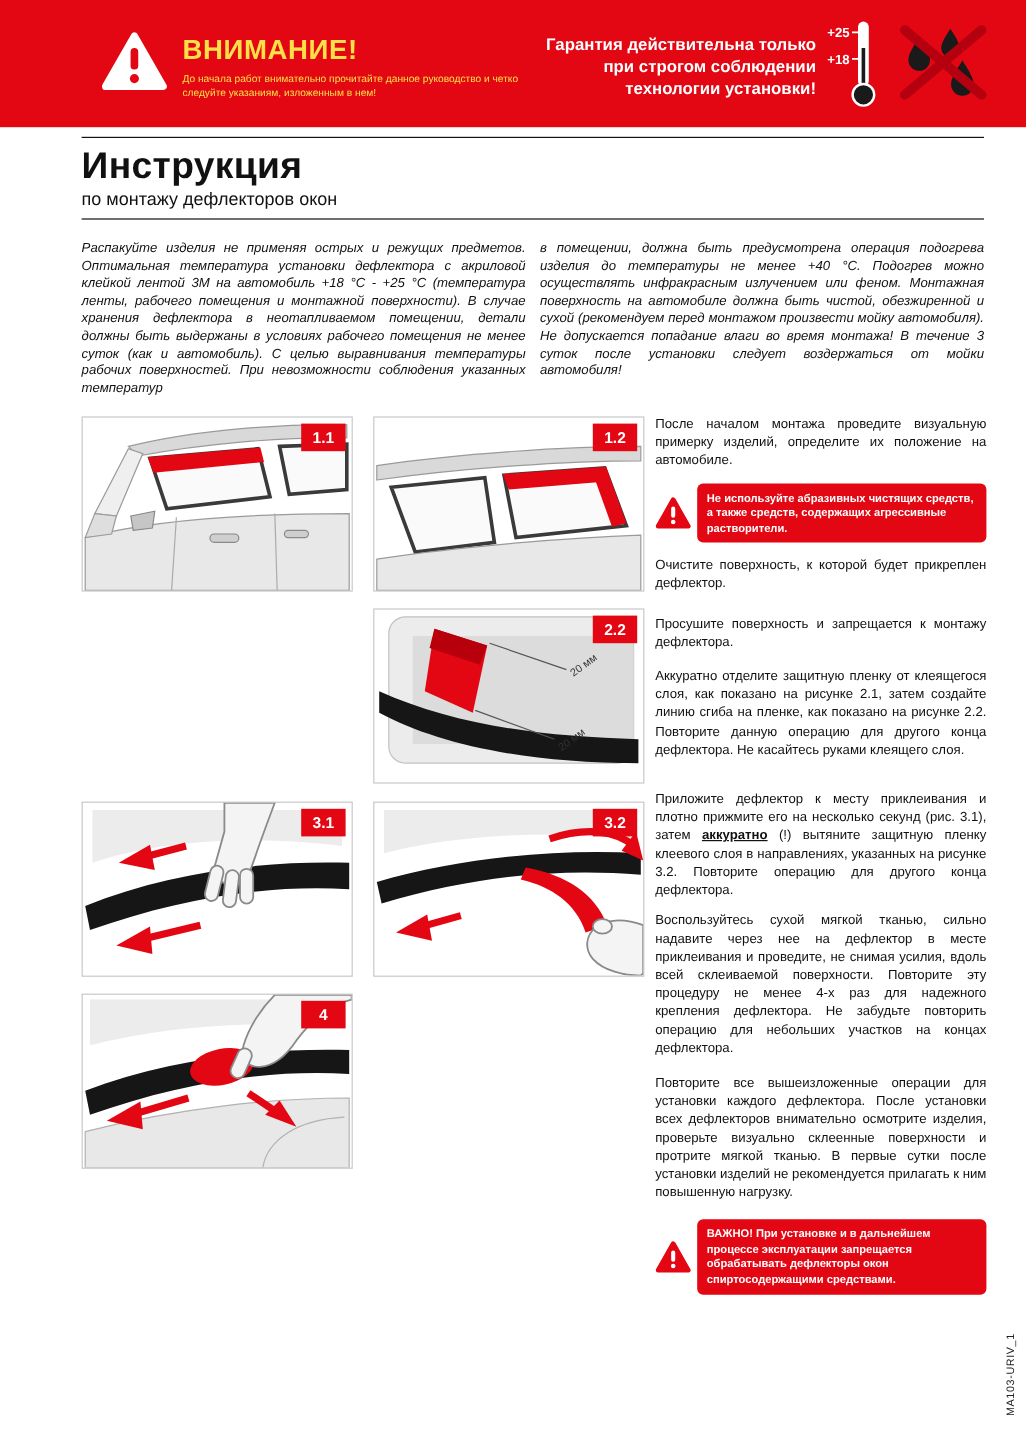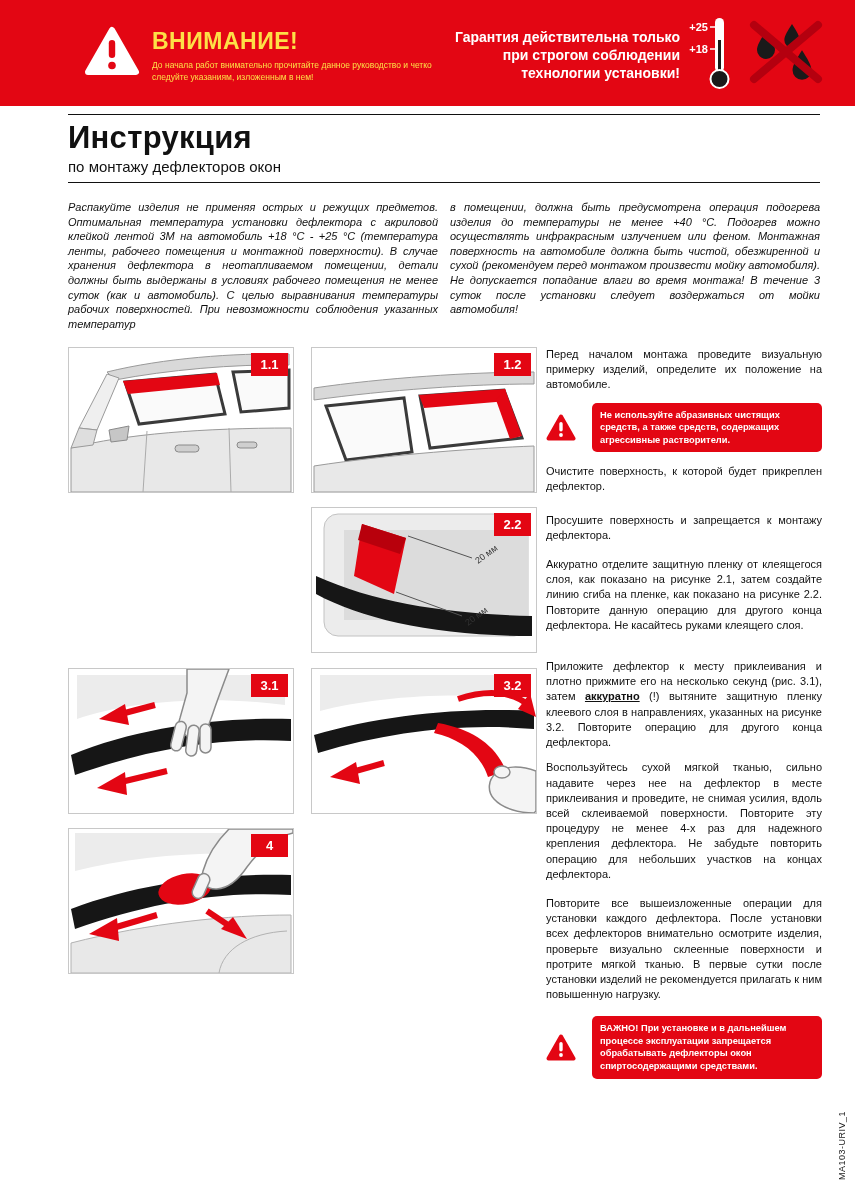--- a/index.html
+++ b/index.html
@@ -30,21 +30,21 @@
   
   .step-fig { position: absolute; width: 226px; height: 146px; border: 1px solid #c8c8c8; background: #fff; }
   .step-fig svg { display: block; width: 224px; height: 144px; }
   .badge { position: absolute; top: 5px; right: 5px; width: 37px; height: 23px; background: #e30613; color: #fff; font-size: 13px; font-weight: bold; display: flex; align-items: center; justify-content: center; }
   .dim { font-size: 9px; fill: #333; }
 
   
   .rightcol { position: absolute; left: 546px; top: 347px; width: 276px; color: #111; }
   .rightcol p { font-size: 11px; line-height: 15.2px; text-align: justify; }
   .emph { font-weight: bold; text-decoration: underline; }
-  .warnbox { display: flex; align-items: center; gap: 16px; }
+  .warnbox { display: flex; align-items: center; gap: 5px; }
   .wicon { flex: 0 0 auto; display: flex; }
   .wtext { background: #e30613; color: #fff; font-weight: bold; font-size: 9.3px; line-height: 1.35; padding: 6px 8px; border-radius: 5px; flex: 1; text-align: left; }
   .mb10 { margin-bottom: 10px; } .mb12 { margin-bottom: 12px; } .mb14 { margin-bottom: 14px; }
   .mb18 { margin-bottom: 18px; } .mb26 { margin-bottom: 26px; }
 
   .doccode { position: absolute; right: 8px; bottom: 20px; writing-mode: vertical-rl; transform: rotate(180deg); font-size: 9px; color: #222; letter-spacing: 0.5px; }
 </style>
 </head>
 <body>
 
@@ -198,21 +198,21 @@
       </g>
       <line x1="88" y1="86" x2="44" y2="99" stroke="#e30613" stroke-width="6"></line>
       <polygon points="48,89 20,105 50,112" fill="#e30613"></polygon>
       <line x1="138" y1="82" x2="162" y2="98" stroke="#e30613" stroke-width="6"></line>
       <polygon points="152,100 178,110 164,88" fill="#e30613"></polygon>
     </svg>
     <div class="badge">4</div>
   </figure>
 
   <section class="rightcol">
-    <p class="mb10">Перед началом монтажа проведите визуальную примерку изделий, определите их положение на автомобиле.</p>
+    <p class="mb10">После началом монтажа проведите визуальную примерку изделий, определите их положение на автомобиле.</p>
 
     <div class="warnbox mb12">
       <span class="wicon">
         <svg width="30" height="27" viewBox="0 0 30 27">
           <polygon points="15,2.5 27.5,24.5 2.5,24.5" fill="#e30613" stroke="#e30613" stroke-width="4" stroke-linejoin="round"></polygon>
           <rect x="13.3" y="8" width="3.4" height="9.5" rx="1.7" fill="#fff"></rect>
           <circle cx="15" cy="21" r="1.9" fill="#fff"></circle>
         </svg>
       </span>
       <span class="wtext">Не используйте абразивных чистящих средств, а также средств, содержащих агрессивные растворители.</span>

